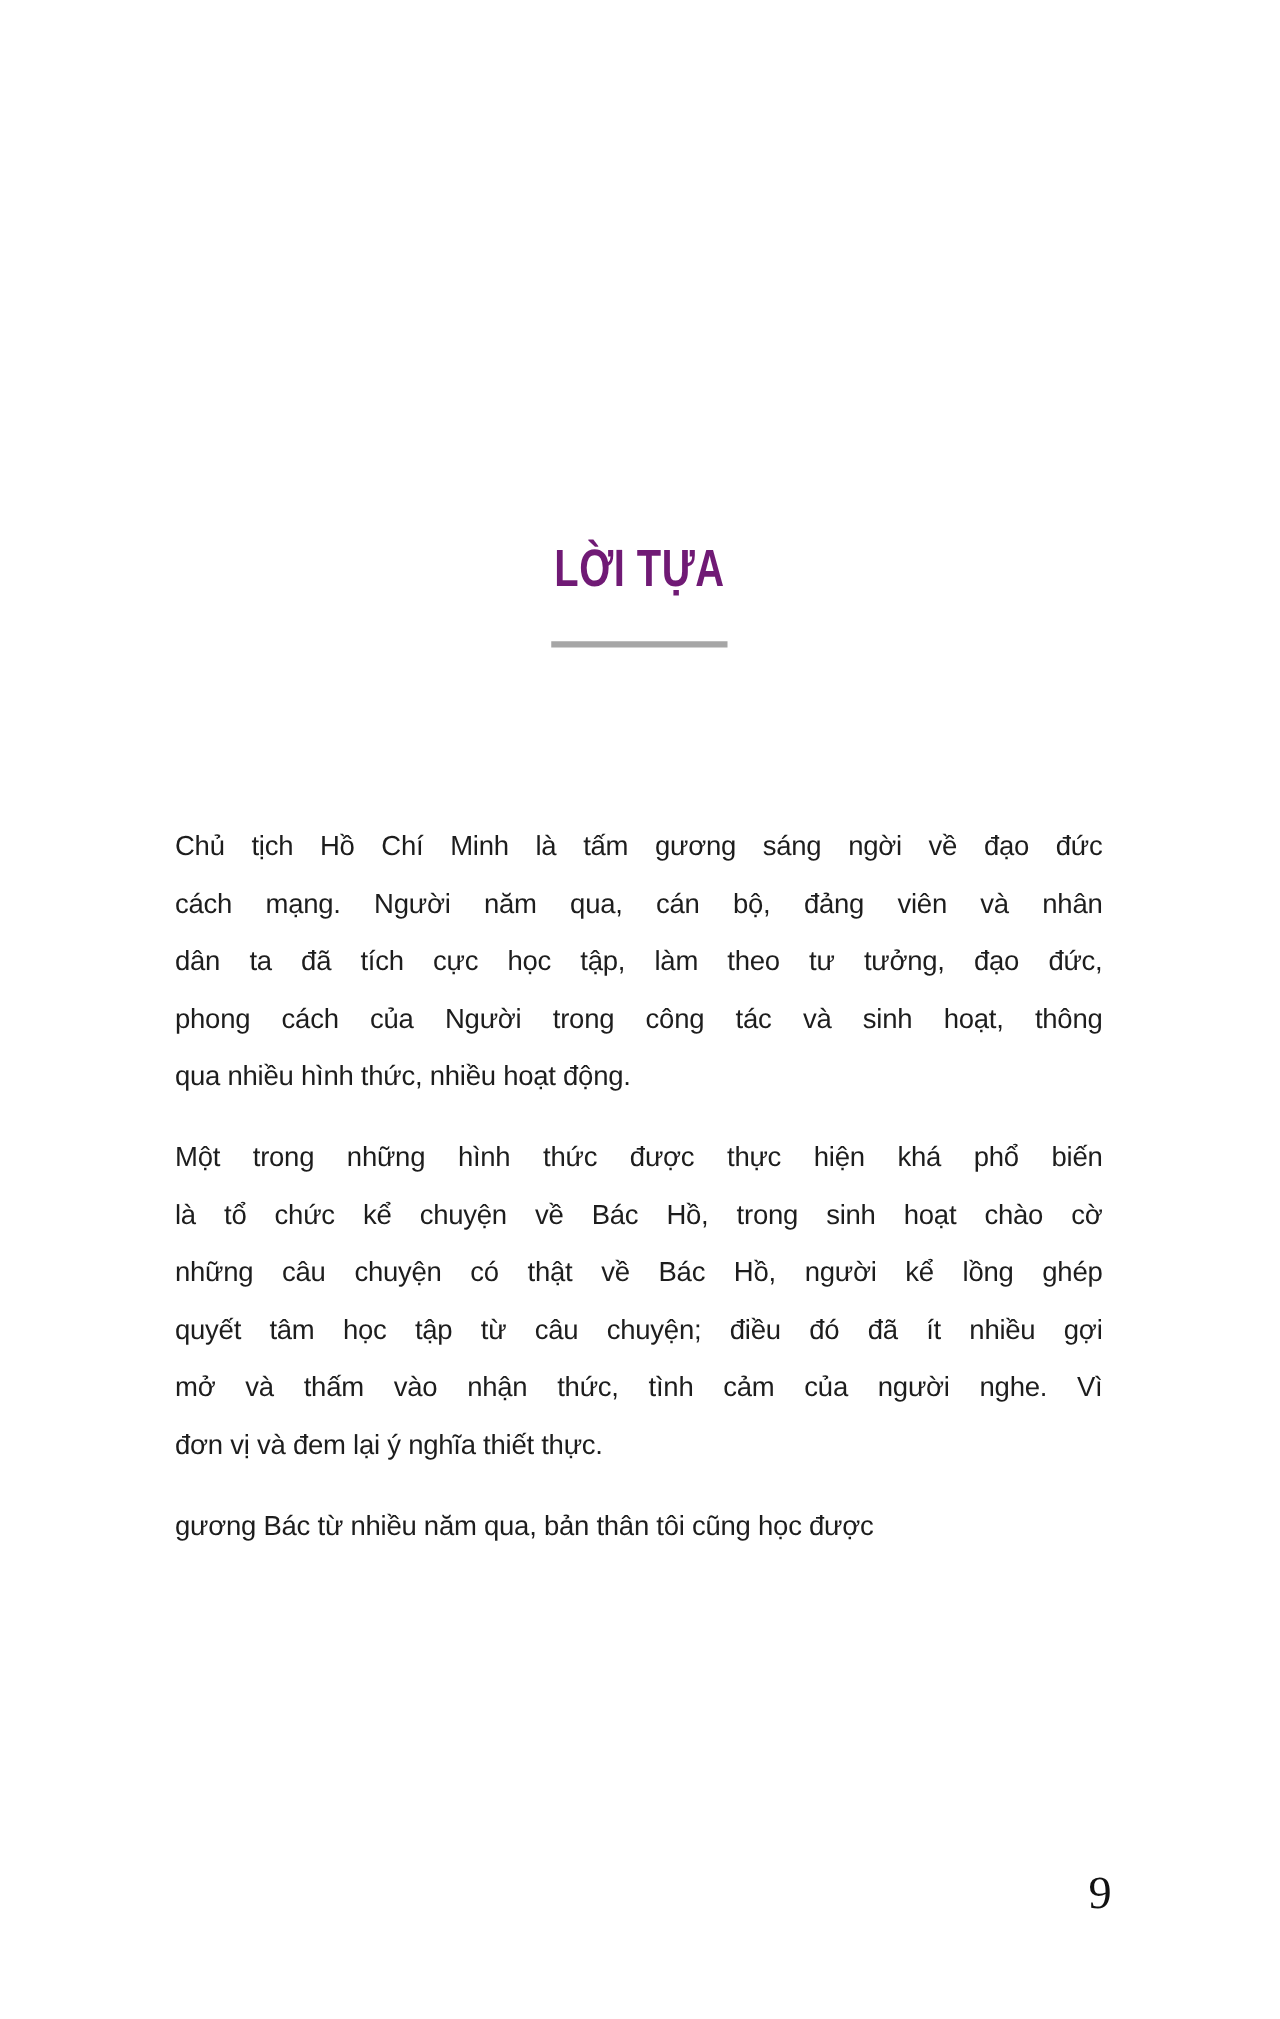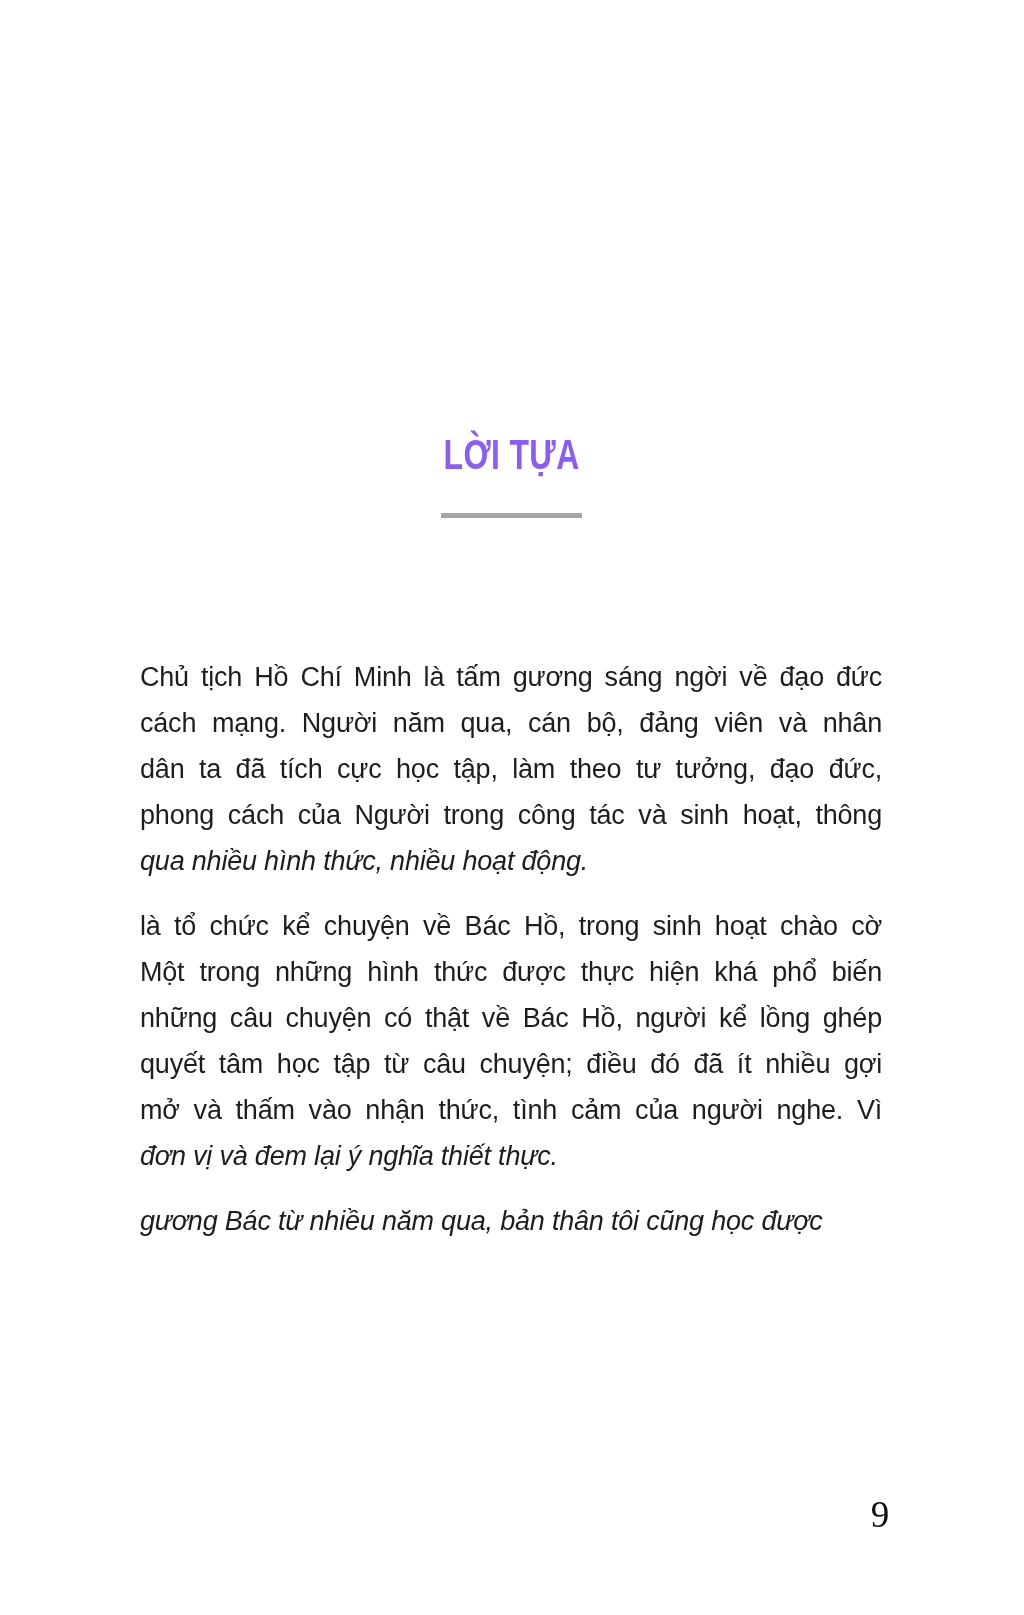--- a/index.html
+++ b/index.html
@@ -17,21 +17,21 @@
   }
   .chapter-title {
     position: absolute;
     top: 406px;
     left: 0;
     width: 100%;
     text-align: center;
     font-size: 42px;
     line-height: 1;
     font-weight: 700;
-    color: #8b5cf6;
+    color: #701a75;
     white-space: nowrap;
   }
   .chapter-title .condense {
     display: inline-block;
     transform: scaleX(0.76);
     transform-origin: center;
     letter-spacing: 0.5px;
   }
   .divider {
     position: absolute;
@@ -39,36 +39,35 @@
     left: 441px;
     width: 141px;
     height: 5px;
     background: #a6a6a6;
   }
   .body-text {
     position: absolute;
     top: 654px;
     left: 140px;
     width: 742px;
-    font-size: 27px;
+    font-size: 22px;
     line-height: 46px;
     letter-spacing: -0.2px;
     color: #1d1d1d;
   }
   .body-text p {
     margin: 0 0 19px 0;
   }
   .body-text .line {
     display: block;
     text-align: justify;
     text-align-last: justify;
   }
   .body-text .line.last {
     text-align-last: left;
-    font-style: italic;
   }
   .page-number {
     position: absolute;
     top: 1496px;
     left: 860px;
     width: 40px;
     text-align: center;
     font-family: "Liberation Serif", "DejaVu Serif", serif;
     font-size: 37px;
     line-height: 1;
@@ -86,22 +85,22 @@
 
   <div class="body-text" style="color: rgb(29, 29, 29);">
       <p>
         <span class="line">Chủ tịch Hồ Chí Minh là tấm gương sáng ngời về đạo đức</span>
         <span class="line">cách mạng. Người năm qua, cán bộ, đảng viên và nhân</span>
         <span class="line">dân ta đã tích cực học tập, làm theo tư tưởng, đạo đức,</span>
         <span class="line">phong cách của Người trong công tác và sinh hoạt, thông</span>
         <span class="line last">qua nhiều hình thức, nhiều hoạt động.</span>
       </p>
       <p>
+        <span class="line">Một trong những hình thức được thực hiện khá phổ biến</span>
         <span class="line">là tổ chức kể chuyện về Bác Hồ, trong sinh hoạt chào cờ</span>
-        <span class="line">Một trong những hình thức được thực hiện khá phổ biến</span>
         <span class="line">những câu chuyện có thật về Bác Hồ, người kể lồng ghép</span>
         <span class="line">quyết tâm học tập từ câu chuyện; điều đó đã ít nhiều gợi</span>
         <span class="line">mở và thấm vào nhận thức, tình cảm của người nghe. Vì</span>
         <span class="line last">đơn vị và đem lại ý nghĩa thiết thực.</span>
       </p>
       <p>
         <span class="line last">gương Bác từ nhiều năm qua, bản thân tôi cũng học được</span>
       </p>
     </div>
 

